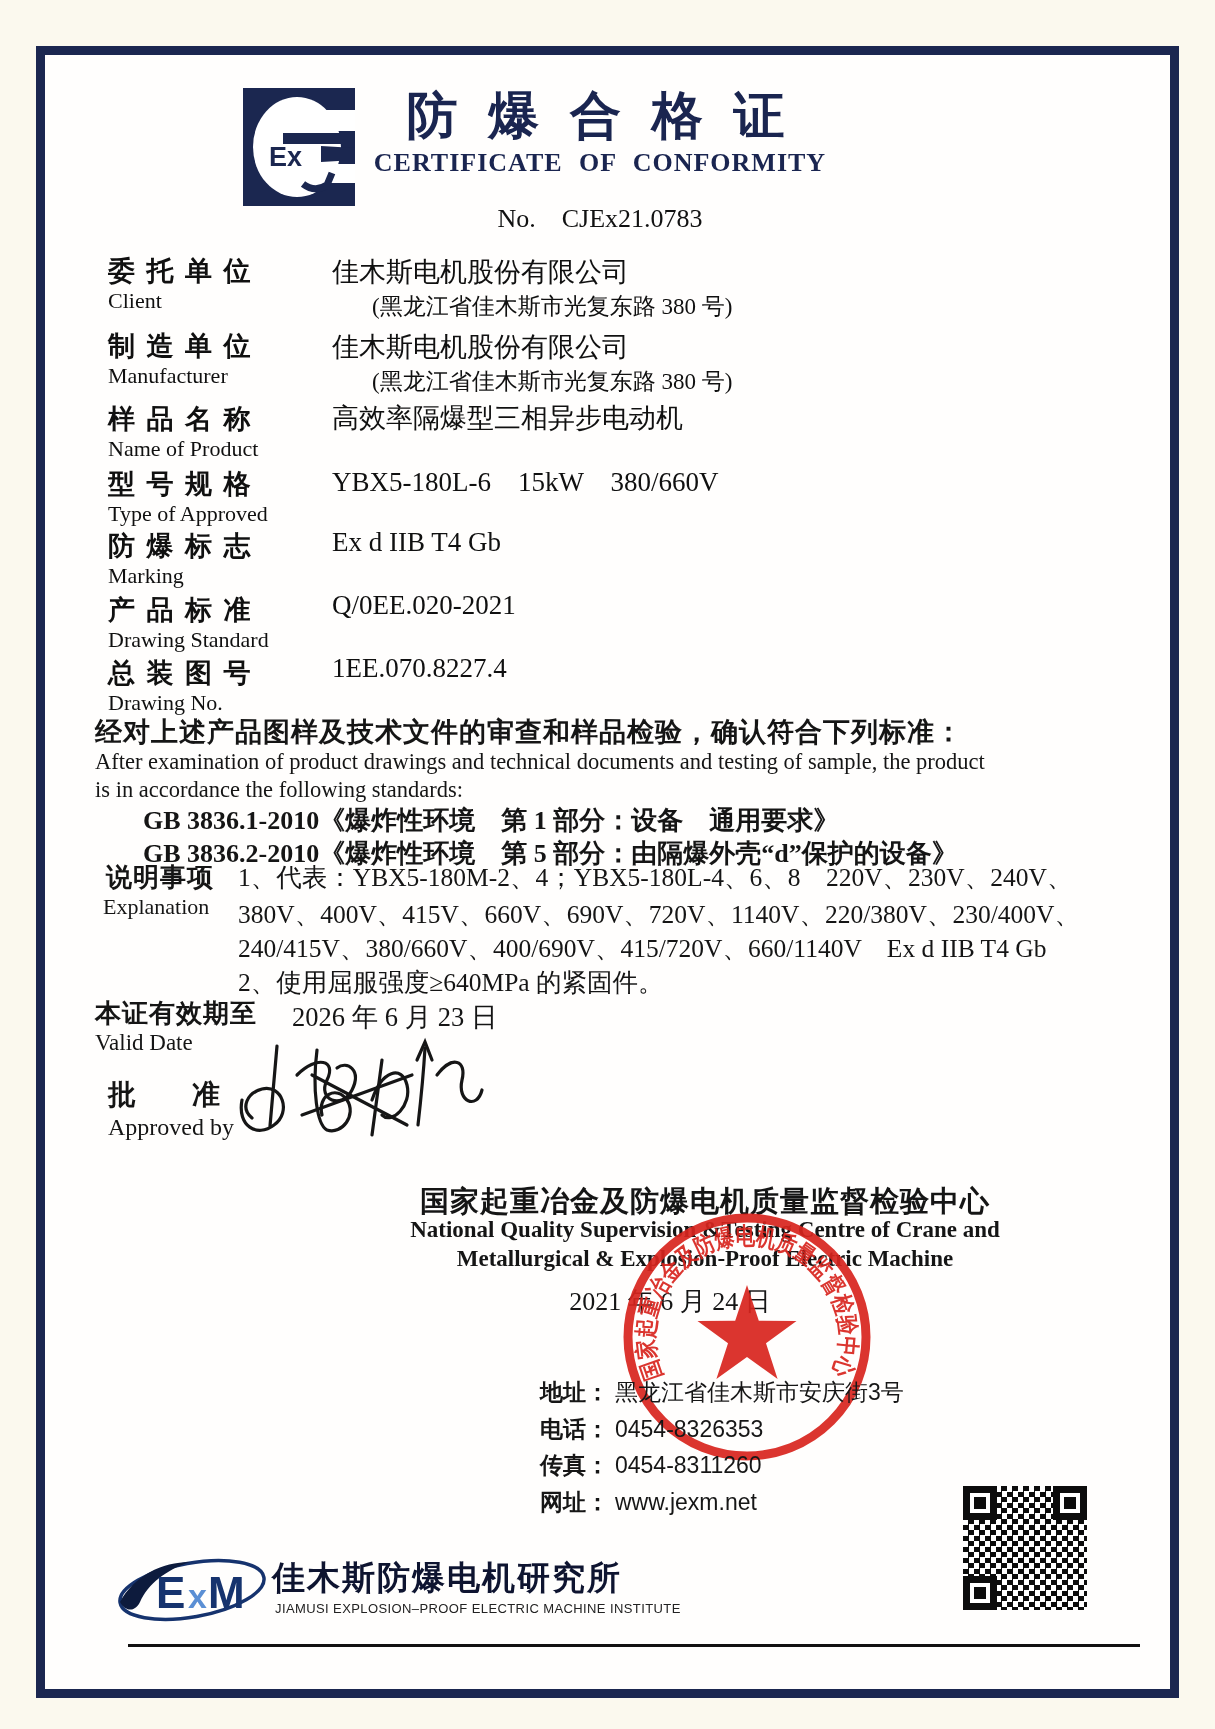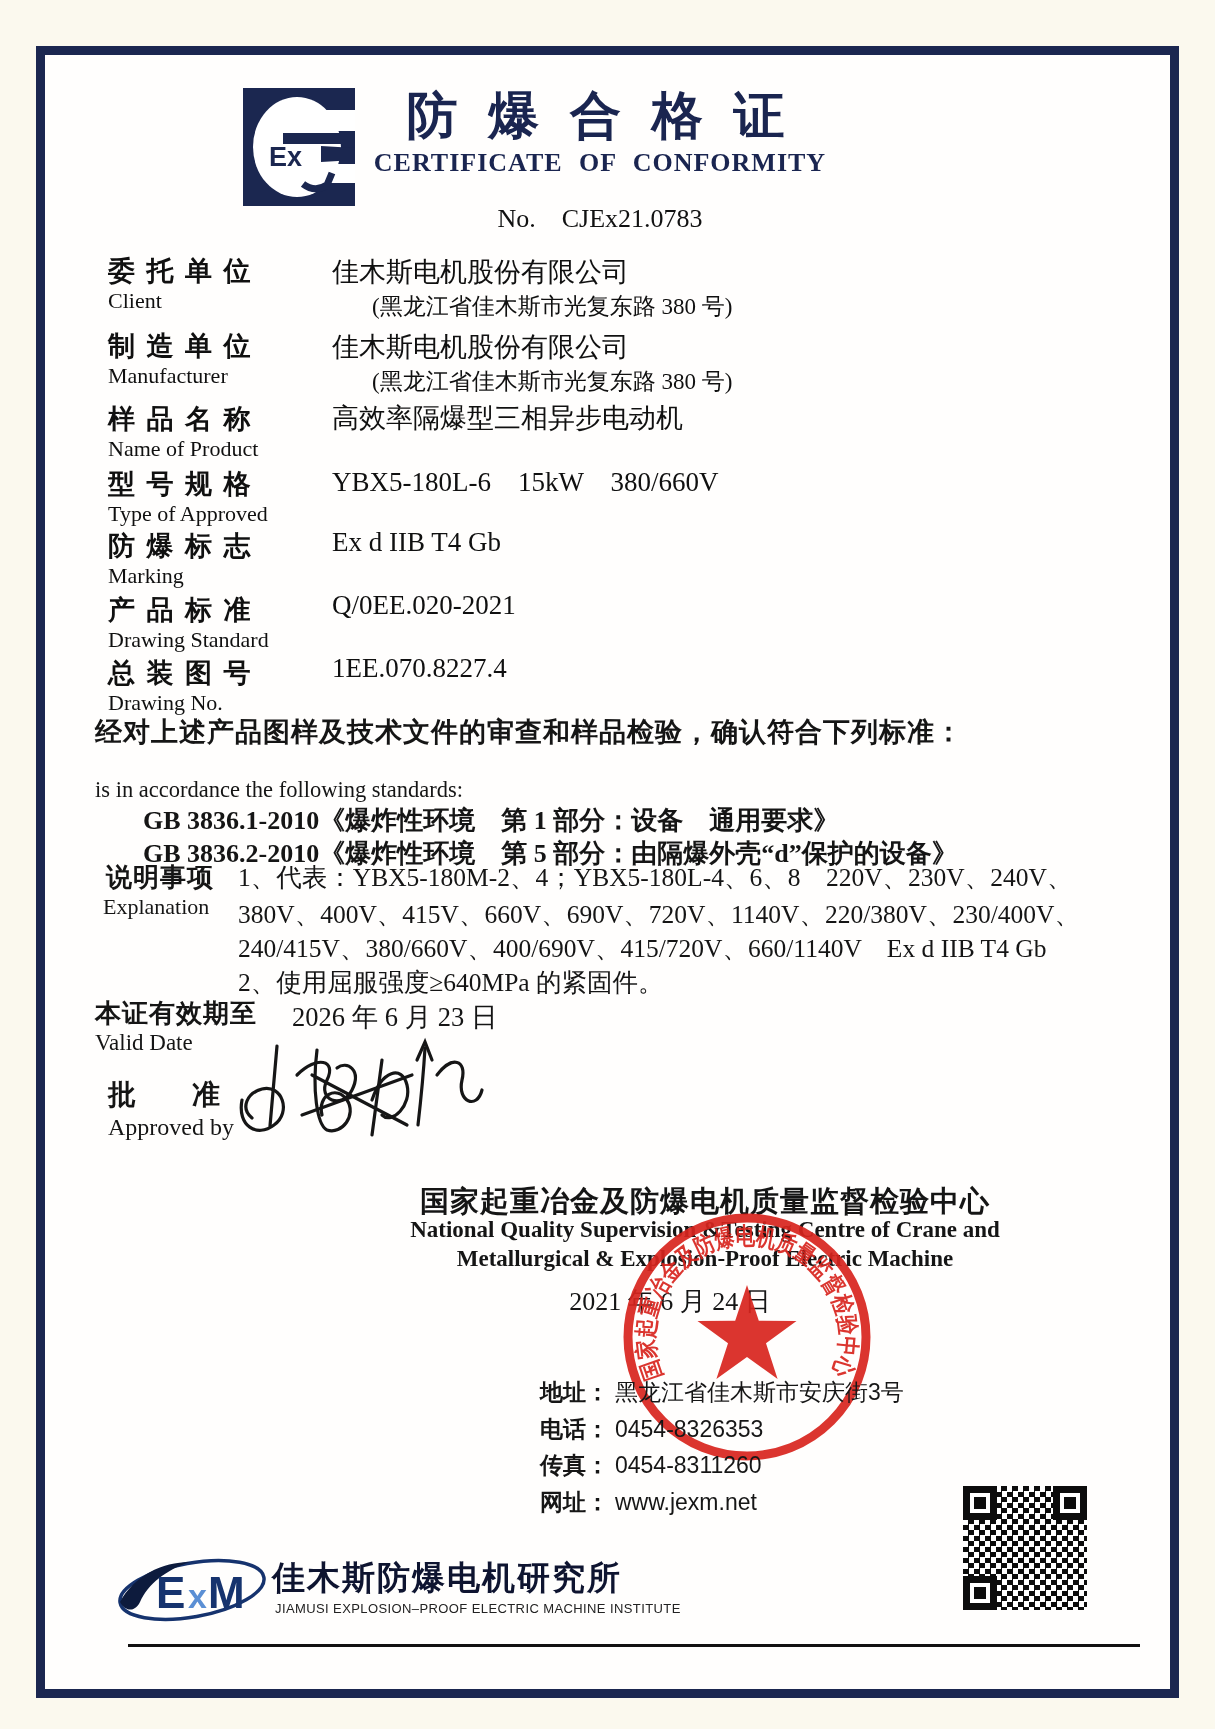--- a/index.html
+++ b/index.html
@@ -121,20 +121,21 @@
     <div class="abs f-en" style="top:627px">Drawing Standard</div>
     <div class="abs f-val" style="top:590px">Q/0EE.020-2021</div>
   </div>
   <div>
     <div class="abs f-label sans" style="top:655px">总 装 图 号</div>
     <div class="abs f-en" style="top:690px">Drawing No.</div>
     <div class="abs f-val" style="top:653px">1EE.070.8227.4</div>
   </div>
 
   <div class="abs stmt-zh sans">经对上述产品图样及技术文件的审查和样品检验，确认符合下列标准：</div>
+  <div class="abs stmt-en" style="top:749px">After examination of product drawings and technical documents and testing of sample, the product</div>
   <div class="abs stmt-en" style="top:777px">is in accordance the following standards:</div>
   <div class="abs std" style="top:803px">GB 3836.1-2010《爆炸性环境　第 1 部分：设备　通用要求》</div>
   <div class="abs std" style="top:836px">GB 3836.2-2010《爆炸性环境　第 5 部分：由隔爆外壳“d”保护的设备》</div>
 
   <div class="abs exp-label sans">说明事项</div>
   <div class="abs exp-en">Explanation</div>
   <div class="abs exp-line" style="top:860px">1、代表：YBX5-180M-2、4；YBX5-180L-4、6、8　220V、230V、240V、</div>
   <div class="abs exp-line" style="top:897px">380V、400V、415V、660V、690V、720V、1140V、220/380V、230/400V、</div>
   <div class="abs exp-line" style="top:931px">240/415V、380/660V、400/690V、415/720V、660/1140V　Ex d IIB T4 Gb</div>
   <div class="abs exp-line" style="top:965px">2、使用屈服强度≥640MPa 的紧固件。</div>

